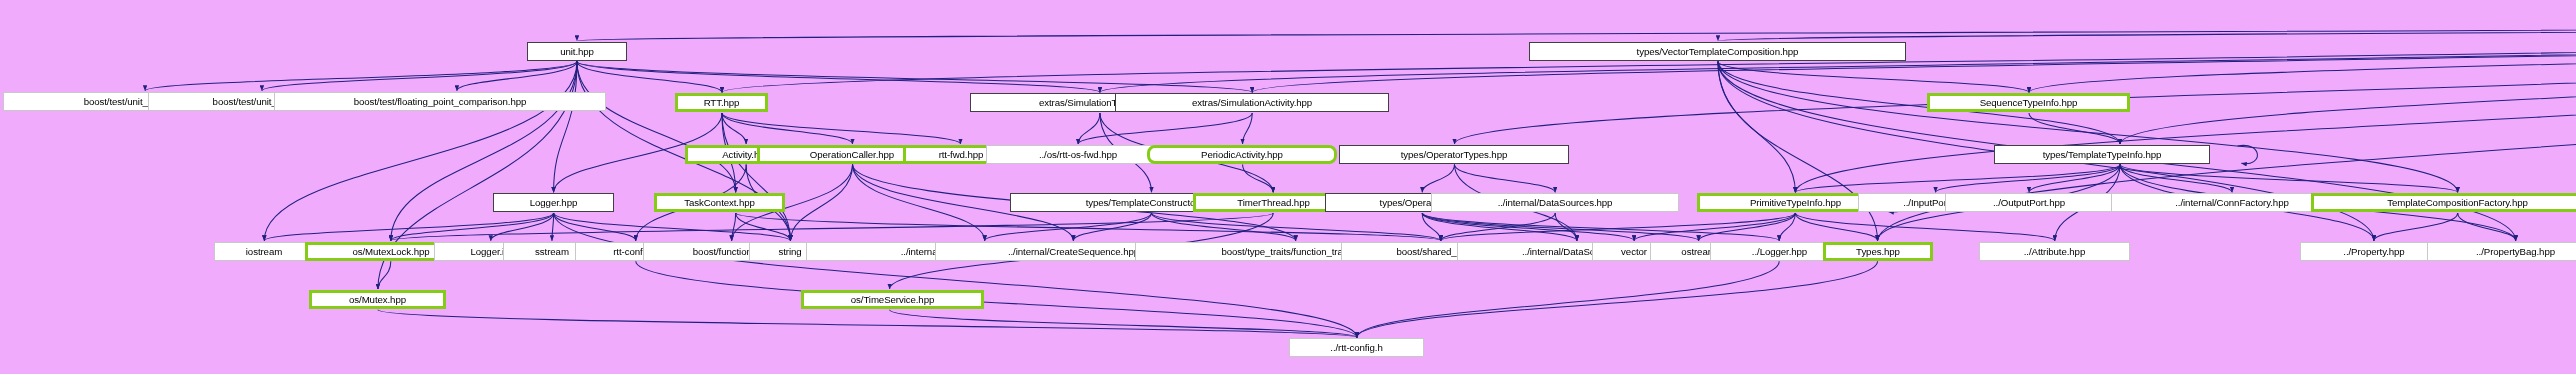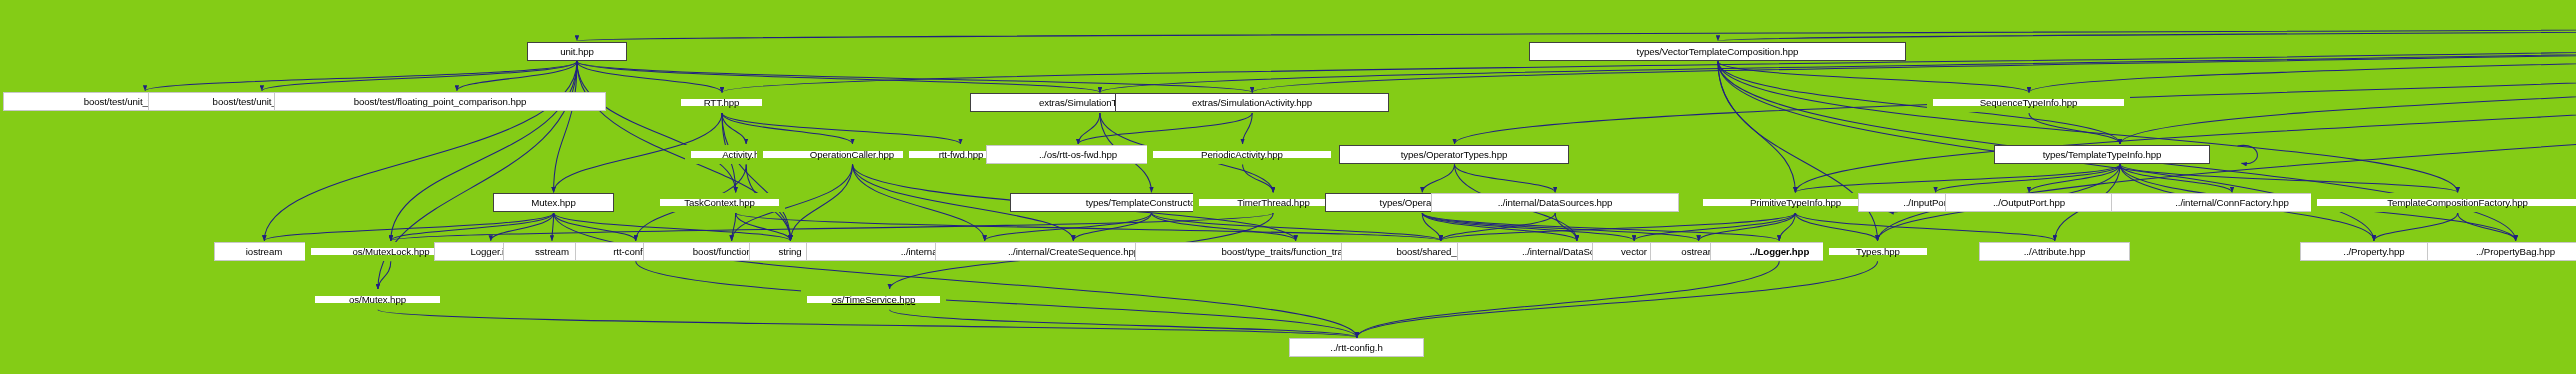--- a/index.html
+++ b/index.html
@@ -1,20 +1,20 @@
 <!DOCTYPE html>
 <html style="font-size:10.3px"><head>
 <meta charset="utf-8">
 <style>
   html,body{margin:0;padding:0;background:#ffffff;}
   #graph{
     position:relative;
     width:2576px;
     height:375px;
-    background:#84cc16;
+    background:#f0abfc;
     font-family:"Liberation Sans","DejaVu Sans",sans-serif;
     overflow:hidden;
   }
   #edges{position:absolute;left:0;top:0;width:2576px;height:375px;pointer-events:none;}
   .node{
     position:absolute;
     box-sizing:border-box;
     display:flex;
     align-items:center;
     justify-content:center;
@@ -22,21 +22,21 @@
     white-space:nowrap;
     font-size:9.7px;
     line-height:1;
     color:#000000;
     background:#ffffff;
     border:0.6px solid #c8c8c8;
     letter-spacing:-0.1px;
     padding:0 3.2px;
   }
   .node.black{border:0.6px solid #404040;}
-  .node.red{border:6px solid #84cc16;}
+  .node.red{border:3px solid #84cc16;}
 </style>
 </head>
 <body>
 
 <div id="graph">
   <svg id="edges" viewBox="0 0 3996 581" xmlns="http://www.w3.org/2000/svg">
     <defs>
       <marker id="ah" markerWidth="9" markerHeight="7" refX="8.5" refY="3.5" orient="auto" markerUnits="userSpaceOnUse">
         <polygon points="0,0 9,3.5 0,7" fill="#202080"></polygon>
       </marker>
@@ -151,24 +151,24 @@
       <div class="node gray" style="left: 148px; top: 92px; width: 227px;">boost/test/unit_test.hpp</div>
       <div class="node gray" style="left: 274px; top: 92px; width: 332px;">boost/test/floating_point_comparison.hpp</div>
       <div class="node red" style="left: 675px; top: 93px; width: 93px;">RTT.hpp</div>
       <div class="node black" style="left: 970px; top: 93px; width: 259px;">extras/SimulationThread.hpp</div>
       <div class="node black" style="left: 1115px; top: 93px; width: 274px;">extras/SimulationActivity.hpp</div>
       <div class="node red" style="left: 1927px; top: 93px; width: 203px;">SequenceTypeInfo.hpp</div>
       <div class="node red" style="left: 685px; top: 145px; width: 122px;">Activity.hpp</div>
       <div class="node red" style="left: 757px; top: 145px; width: 190px;">OperationCaller.hpp</div>
       <div class="node red" style="left: 903px; top: 145px; width: 116px;">rtt-fwd.hpp</div>
       <div class="node gray" style="left: 986px; top: 145px; width: 184px;">../os/rtt-os-fwd.hpp</div>
-      <div class="node red" style="left: 1147px; top: 145px; width: 190px;">PeriodicActivity.hpp</div>
+      <div class="node red" style="left: 1147px; top: 145px; width: 190px; border-radius: 8px;">PeriodicActivity.hpp</div>
       <div class="node black" style="left: 1339px; top: 145px; width: 230px;">types/OperatorTypes.hpp</div>
       <div class="node black" style="left: 1994px; top: 145px; width: 216px;">types/TemplateTypeInfo.hpp</div>
-      <div class="node black" style="left: 493px; top: 193px; width: 121px;">Mutex.hpp</div>
+      <div class="node black" style="left: 493px; top: 193px; width: 121px;">Logger.hpp</div>
       <div class="node red" style="left: 654px; top: 193px; width: 131px;">TaskContext.hpp</div>
       <div class="node black" style="left: 1010px; top: 193px; width: 282px;">types/TemplateConstructor.hpp</div>
       <div class="node red" style="left: 1193px; top: 193px; width: 161px;">TimerThread.hpp</div>
       <div class="node black" style="left: 1325px; top: 193px; width: 195px;">types/Operators.hpp</div>
       <div class="node gray" style="left: 1431px; top: 193px; width: 248px;">../internal/DataSources.hpp</div>
       <div class="node red" style="left: 1697px; top: 193px; width: 197px;">PrimitiveTypeInfo.hpp</div>
       <div class="node gray" style="left: 1858px; top: 193px; width: 155px;">../InputPort.hpp</div>
       <div class="node gray" style="left: 1945px; top: 193px; width: 168px;">../OutputPort.hpp</div>
       <div class="node gray" style="left: 2111px; top: 193px; width: 242px;">../internal/ConnFactory.hpp</div>
       <div class="node red" style="left: 2311px; top: 193px; width: 293px;">TemplateCompositionFactory.hpp</div>
@@ -179,23 +179,23 @@
       <div class="node gray" style="left: 575px; top: 242px; width: 121px;">rtt-config.h</div>
       <div class="node gray" style="left: 643px; top: 242px; width: 177px;">boost/function.hpp</div>
       <div class="node gray" style="left: 749px; top: 242px; width: 82px;">string</div>
       <div class="node gray" style="left: 806px; top: 242px; width: 358px;">../internal/FusedFunctorDataSource.hpp</div>
       <div class="node gray" style="left: 935px; top: 242px; width: 277px;">../internal/CreateSequence.hpp</div>
       <div class="node gray" style="left: 1135px; top: 242px; width: 322px;">boost/type_traits/function_traits.hpp</div>
       <div class="node gray" style="left: 1341px; top: 242px; width: 200px;">boost/shared_ptr.hpp</div>
       <div class="node gray" style="left: 1457px; top: 242px; width: 240px;">../internal/DataSource.hpp</div>
       <div class="node gray" style="left: 1592px; top: 242px; width: 84px;">vector</div>
       <div class="node gray" style="left: 1650px; top: 242px; width: 97px;">ostream</div>
-      <div class="node gray" style="left: 1710px; top: 242px; width: 139px; font-weight: bold;">../Logger.hpp</div>
+      <div class="node gray" style="left: 1710px; top: 242px; width: 139px;">../Logger.hpp</div>
       <div class="node red" style="left: 1823px; top: 242px; width: 110px;">Types.hpp</div>
       <div class="node gray" style="left: 1979px; top: 242px; width: 151px;">../Attribute.hpp</div>
       <div class="node gray" style="left: 2300px; top: 242px; width: 148px; text-align: right;">../Property.hpp</div>
       <div class="node gray" style="left: 2427px; top: 242px; width: 177px;">../PropertyBag.hpp</div>
       <div class="node red" style="left: 309px; top: 290px; width: 137px;">os/Mutex.hpp</div>
-      <div class="node red" style="left: 801px; top: 290px; width: 145px; text-decoration: underline;">os/TimeService.hpp</div>
+      <div class="node red" style="left: 801px; top: 290px; width: 183px;">os/TimeService.hpp</div>
       <div class="node gray" style="left: 1289px; top: 338px; width: 135px;">../rtt-config.h</div>
     </div>
 </div>
 
 
 </body></html>

